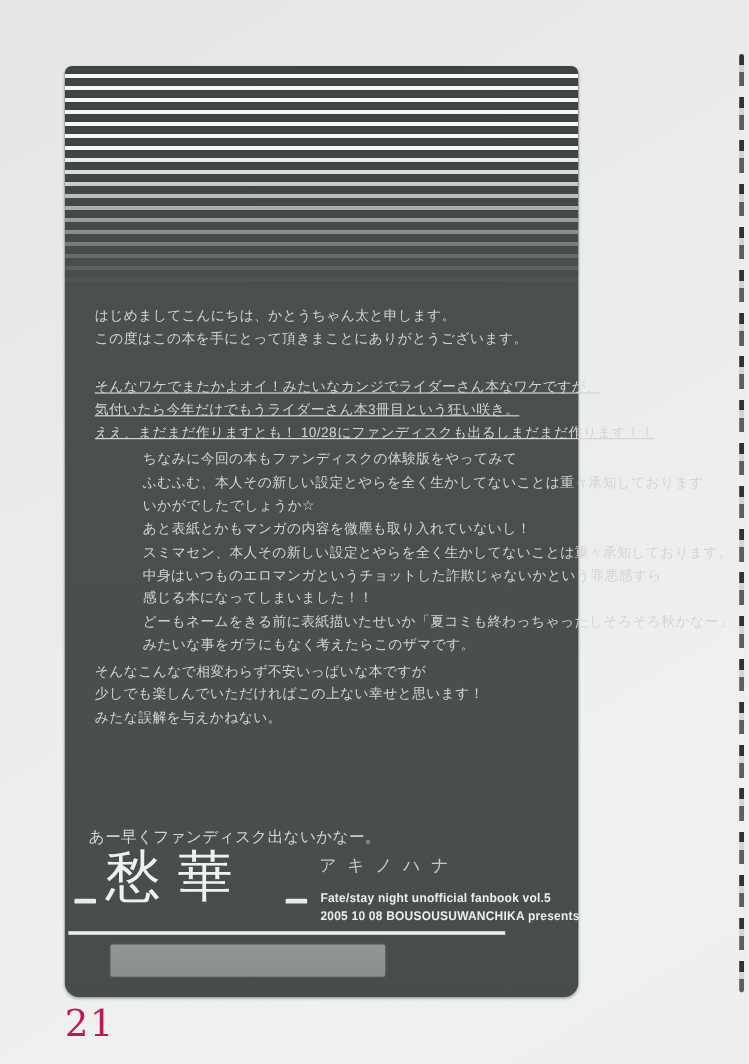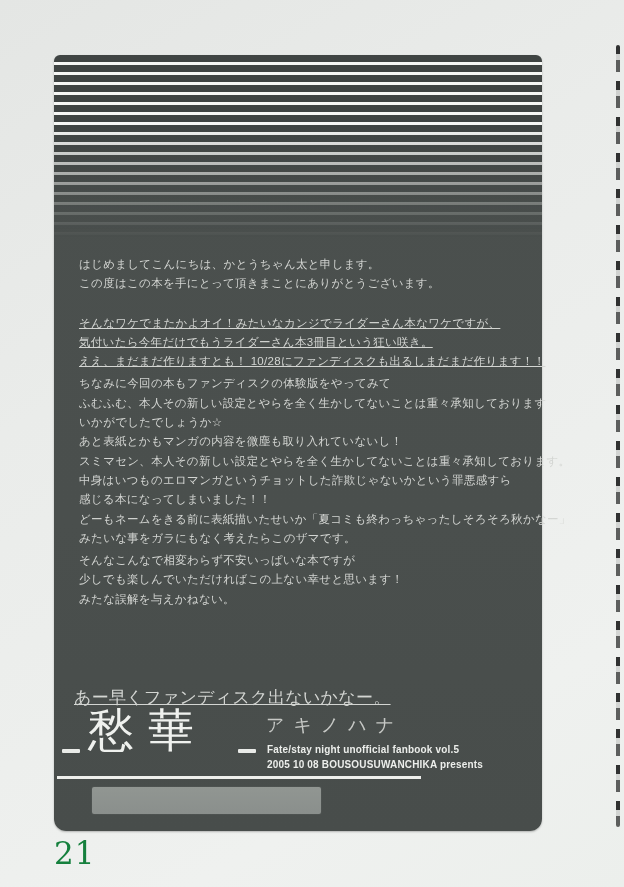--- a/index.html
+++ b/index.html
@@ -10,21 +10,21 @@
   }
   
   .scan-edge{
     position:absolute;left:616px;top:45px;width:4px;height:782px;
     background:repeating-linear-gradient(to bottom,
       rgba(15,16,16,.85) 0 9px, rgba(15,16,16,.12) 9px 15px,
       rgba(15,16,16,.65) 15px 27px, rgba(15,16,16,0) 27px 36px);
     border-radius:2px;
   }
   .panel{
-    position:absolute;left:54px;top:55px;width:488px;height:776px;
+    position:absolute;left:54px;top:55px;width:428px;height:776px;
     background:linear-gradient(to bottom,#4b504e 0%,#4a4f4d 60%,#484d4b 100%);
     border-radius:6px 6px 12px 12px;
     box-shadow:0 1px 2px rgba(0,0,0,.25);
   }
   
   .stripes{
     position:absolute;left:0;top:0;right:0;height:185px;
     border-radius:6px 6px 0 0;
     background:repeating-linear-gradient(to bottom,
       rgba(24,28,31,.22) 0 7px, #f6f7f5 7px 10px);
@@ -32,62 +32,62 @@
     mask-image:linear-gradient(to bottom,#000 0%,#000 38%,rgba(0,0,0,.55) 65%,rgba(0,0,0,.18) 85%,transparent 99%);
   }
   .afterword-text{
     position:absolute;left:25px;top:200px;width:480px;
     font-size:11.5px;line-height:19.3px;letter-spacing:.3px;
     color:#d3d5d2;
   }
   .para{margin:0 0 0 0;}
   .para.p1{margin-bottom:20px;}
   .para.p2{margin-bottom:3px;text-decoration:underline;}
-  .para.p3{margin-bottom:3px;}
+  .para.p3{margin-bottom:3px;margin-left:40px;}
   .line{white-space:nowrap;}
   .closing-line{
     position:absolute;left:20px;top:633px;
-    font-size:17px;line-height:19.3px;letter-spacing:.3px;color:#d3d5d2;white-space:nowrap;text-decoration:underline;
+    font-size:13px;line-height:19.3px;letter-spacing:.3px;color:#d3d5d2;white-space:nowrap;
   }
   .title-main{
     position:absolute;left:34px;top:648px;
     font-family:"DejaVu Serif","Liberation Serif",serif;
     font-size:46px;line-height:1.2;letter-spacing:14px;
     color:#eff1ee;white-space:nowrap;
   }
   .title-dash{
     position:absolute;width:18px;height:4px;background:#e9ebe8;border-radius:1px;
   }
   .title-dash.left{left:8px;top:694px;}
   .title-dash.right{left:184px;top:694px;}
   .title-reading{
     position:absolute;left:212px;top:658px;
     font-family:"DejaVu Serif","Liberation Serif",serif;
-    font-size:18px;letter-spacing:9px;color:#c6c8c5;white-space:nowrap;text-align:center;
+    font-size:14px;letter-spacing:9px;color:#c6c8c5;white-space:nowrap;text-align:center;
   }
   .credit{
     position:absolute;left:213px;
     font-weight:bold;font-size:10.5px;color:#eceeeb;
     transform:scaleX(.95);transform-origin:left center;white-space:nowrap;
     letter-spacing:.2px;
   }
   .credit.l1{top:688px;}
   .credit.l2{top:703px;}
   .title-underline{
     position:absolute;left:3px;top:721px;width:364px;height:3px;background:#eeefec;
   }
   .redacted-box{
     position:absolute;left:38px;top:732px;width:229px;height:27px;
     background:linear-gradient(to bottom,#919692,#8a8f8c);
     border-radius:2px;box-shadow:0 0 2px rgba(255,255,255,.12);
   }
   .page-number{
     position:absolute;left:54px;top:835px;
     font-family:"DejaVu Serif","Liberation Serif",serif;
-    font-size:31px;color:#15803d;letter-spacing:1px;
+    font-size:31px;color:#be185d;letter-spacing:1px;
   }
 </style>
 </head>
 <body>
 
 <div class="scan-edge"></div>
 
 <div class="panel">
 
   <div class="stripes"></div>

